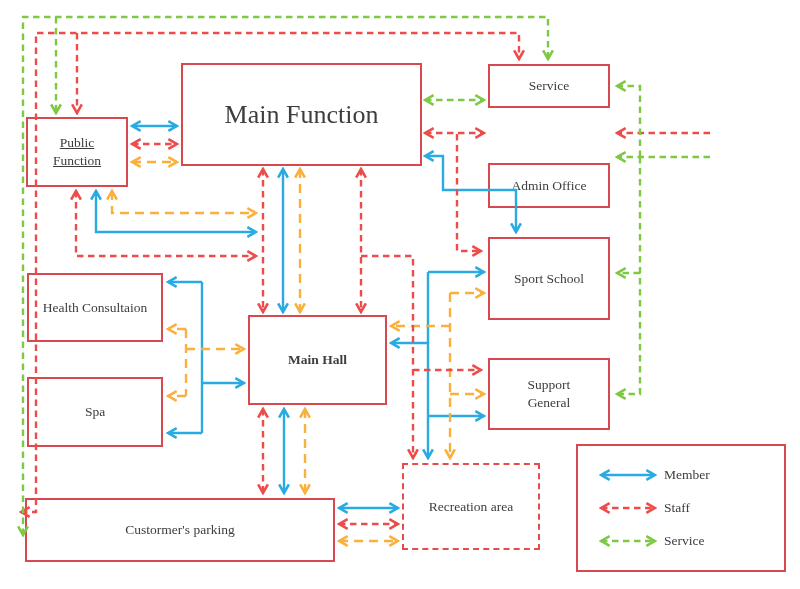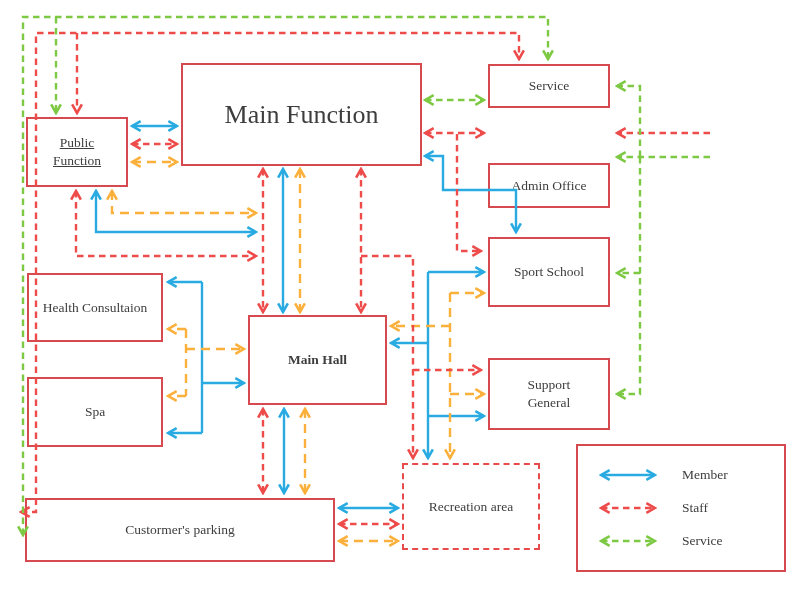--- a/index.html
+++ b/index.html
@@ -18,21 +18,21 @@
   #connectors path{fill:none;stroke-width:2.4px;stroke-linecap:butt;stroke-linejoin:miter;}
   .pb{stroke:#29ABE2;}
   .po{stroke:#FBB03B;stroke-dasharray:9 6;}
   .pr{stroke:#EE4B4B;stroke-dasharray:6.5 4.5;}
   .pg{stroke:#7DC944;stroke-dasharray:6.5 4.5;}
   .legend{
     position:absolute;left:576px;top:444px;width:210px;height:128px;box-sizing:border-box;
     border:2px solid #d6494e;background:#fff;display:flex;flex-direction:column;
     justify-content:space-evenly;padding:4px 0 4px 14px;
   }
-  .legend-row{display:flex;align-items:center;gap:18px;text-align:center;}
+  .legend-row{display:flex;align-items:center;text-align:center;}
   .legend-row svg{flex:0 0 auto;display:block;}
   .legend-row .lbl{font-size:13.5px;}
   
   .w72{max-width:72px;text-decoration:underline;} .w80{max-width:84px;} .w112{max-width:114px;} .w64{max-width:64px;}
   .big{font-size:26px;}
 </style>
 </head>
 <body>
 
 <div id="canvas">
@@ -42,21 +42,21 @@
   </div>
   <div class="node" style="left:26px;top:117px;width:102px;height:70px;">
     <span class="lbl w72">Public Function</span>
   </div>
   <div class="node" style="left:488px;top:64px;width:122px;height:44px;">
     <span class="lbl">Service</span>
   </div>
   <div class="node" style="left:488px;top:125px;width:122px;height:45px;margin-top:38px;">
     <span class="lbl">Admin Office</span>
   </div>
-  <div class="node" style="left:488px;top:237px;width:122px;height:70px;">
+  <div class="node" style="left:488px;top:237px;width:122px;height:83px;">
     <span class="lbl">Sport School</span>
   </div>
   <div class="node" style="left:488px;top:358px;width:122px;height:72px;">
     <span class="lbl w80">Support General</span>
   </div>
   <div class="node" style="left:27px;top:273px;width:136px;height:69px;align-items:center;">
     <span class="lbl w112">Health Consultaion</span>
   </div>
   <div class="node" style="left:27px;top:377px;width:136px;height:70px;">
     <span class="lbl">Spa</span>

